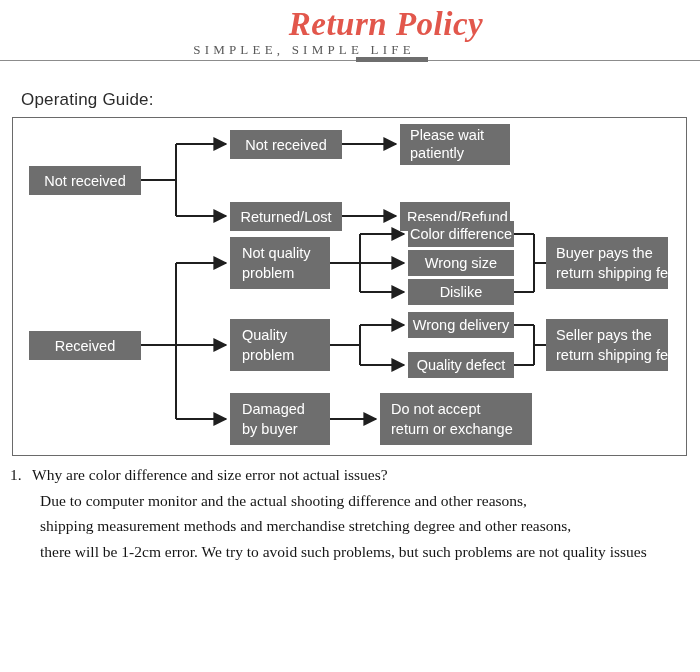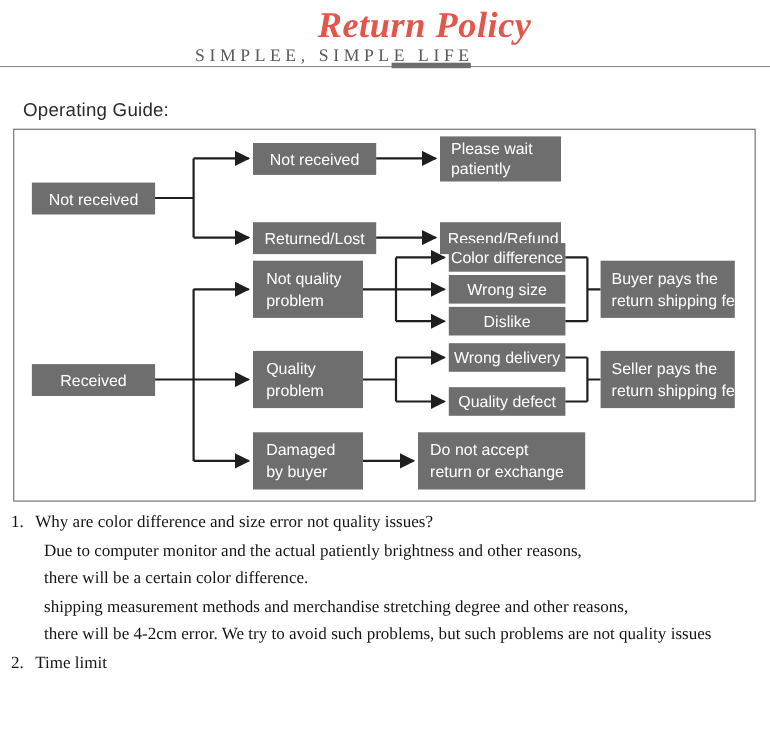--- a/index.html
+++ b/index.html
@@ -37,21 +37,21 @@
     line-height: 1;
     padding-left: 36px;
   }
   .brand-sub {
     position: absolute;
     top: 42px;
     left: 0;
     width: 608px;
     text-align: center;
     font-family: "Liberation Serif", serif;
-    font-size: 16px;
+    font-size: 13px;
     letter-spacing: 4.2px;
     color: #595959;
     text-transform: uppercase;
   }
   .rule-thin {
     position: absolute;
     top: 60px;
     left: 0;
     width: 700px;
     height: 1px;
@@ -275,30 +275,24 @@
     <g>
       <rect class="node-rect" x="367" y="275" width="152" height="52"></rect>
       <text class="node-text" x="378" y="296">Do not accept</text>
       <text class="node-text" x="378" y="316">return or exchange</text>
     </g>
   </svg>
 </div>
 
 <div class="notes">
   <div class="note-line">
-    <span class="note-num">1.</span><span>Why are color difference and size error not quality issues?</span>
-  </div>
-  <div class="note-line">
-    <span class="note-indent"></span><span>Due to computer monitor and the actual patiently brightness and other reasons,</span>
-  </div>
-  <div class="note-line">
-    <span class="note-indent"></span><span>there will be a certain color difference.</span>
+    <span class="note-num">1.</span><span>Why are color difference and size error not actual issues?</span>
+  </div>
+  <div class="note-line">
+    <span class="note-indent"></span><span>Due to computer monitor and the actual shooting difference and other reasons,</span>
   </div>
   <div class="note-line">
     <span class="note-indent"></span><span>shipping measurement methods and merchandise stretching degree and other reasons,</span>
   </div>
   <div class="note-line">
-    <span class="note-indent"></span><span>there will be 4-2cm error. We try to avoid such problems, but such problems are not quality issues</span>
-  </div>
-  <div class="note-line">
-    <span class="note-num">2.</span><span>Time limit</span>
+    <span class="note-indent"></span><span>there will be 1-2cm error. We try to avoid such problems, but such problems are not quality issues</span>
   </div>
 </div>
 
 </body></html>

